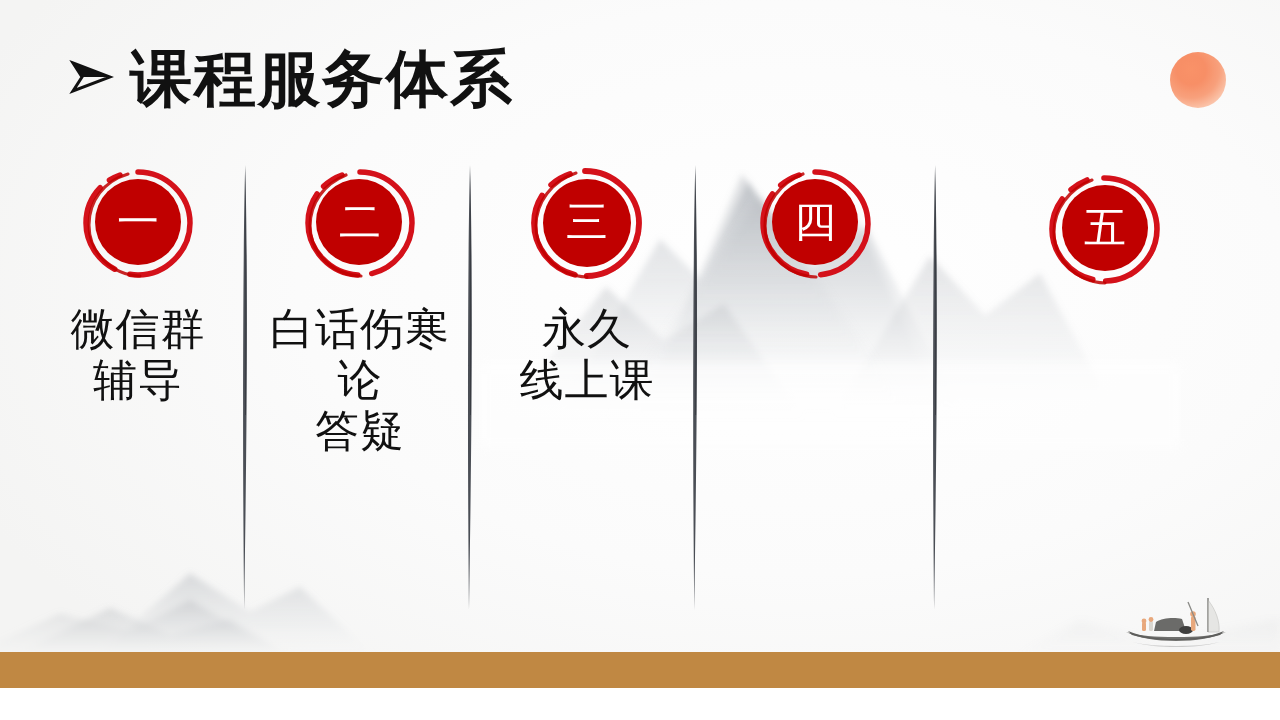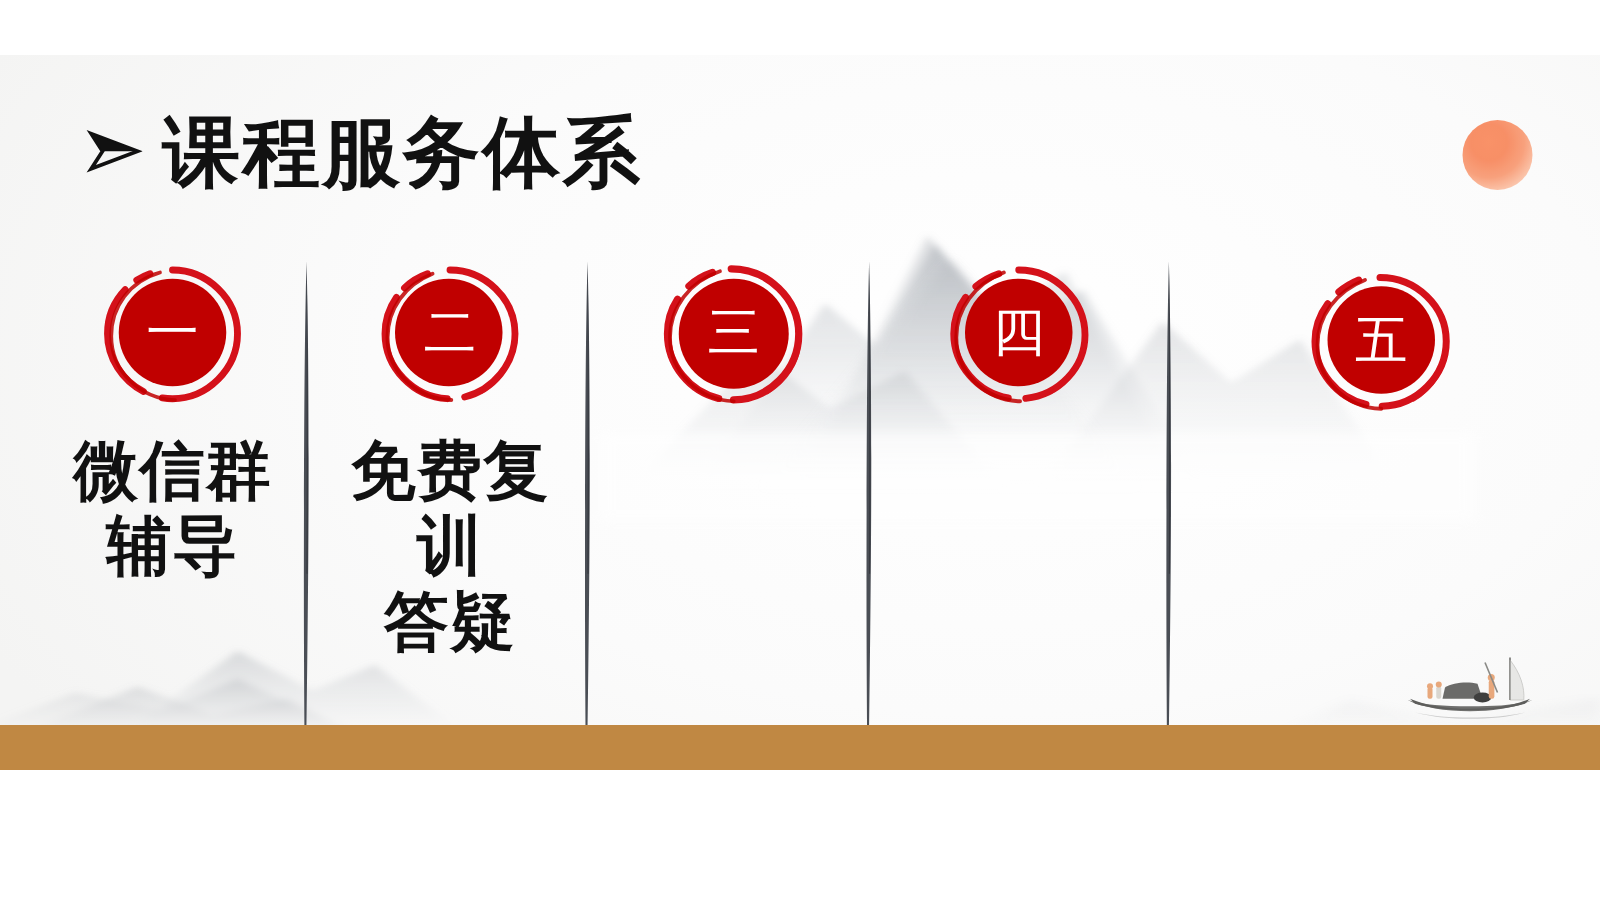--- a/index.html
+++ b/index.html
@@ -7,26 +7,25 @@
     padding: 0;
     background: #ffffff;
   }
   body {
     font-family: "Liberation Sans", "DejaVu Sans", sans-serif;
   }
 
   #slide {
     position: relative;
     width: 1280px;
-    height: 572px;
+    height: 688px;
     overflow: hidden;
     background:
       radial-gradient(ellipse 900px 520px at 62% 42%, #ffffff 0%, #fbfbfb 55%, #f4f4f3 100%),
       linear-gradient(160deg, #f7f7f6 0%, #fcfcfb 40%, #f3f3f2 100%);
-    margin-top: 44px;
   }
 
   
   .bg-art {
     position: absolute;
     inset: 0;
     pointer-events: none;
   }
   .bg-art svg { display: block; width: 100%; height: 100%; }
 
@@ -104,22 +103,22 @@
     font-weight: 500;
     line-height: 1;
     letter-spacing: 0;
     padding-bottom: 2px;
     box-sizing: border-box;
   }
 
   .col-label {
     margin-top: 22px;
     color: #111111;
-    font-size: 52px;
-    font-weight: 700;
+    font-size: 44px;
+    font-weight: 400;
     line-height: 1.16;
     letter-spacing: 1px;
     white-space: pre-line;
   }
 
   
   .divider {
     position: absolute;
     top: 0;
     width: 14px;
@@ -258,34 +257,36 @@
     <div class="col" style="left:265px; width:190px;">
       <div class="stamp">
         <svg viewBox="0 0 116 116" xmlns="http://www.w3.org/2000/svg">
           <circle cx="57" cy="57" r="43" fill="#C00000"></circle>
           <path d="M58 7 C86 7 110 30 110 58 C110 86 86 110 58 110 C30 110 6 86 6 58 C6 36 20 17 40 10" fill="none" stroke="#D4111A" stroke-width="5.5" stroke-linecap="round" stroke-dasharray="150 14 110 10 50"></path>
           <path d="M44 10 C22 19 8 38 8 61 C8 88 31 110 59 111" fill="none" stroke="#C00000" stroke-width="3.2" stroke-linecap="round" opacity="0.85"></path>
           <path d="M94 22 C105 33 111 47 110 62 C109 81 98 96 83 105" fill="none" stroke="#D4111A" stroke-width="2.4" stroke-linecap="round" opacity="0.8"></path>
         </svg>
         <span class="numeral">二</span>
       </div>
-      <div class="col-label">免费复训
+      <div class="col-label">白话伤寒论
 答疑</div>
     </div>
 
     <div class="col" style="left:492px; width:190px;">
       <div class="stamp">
         <svg viewBox="0 0 116 116" xmlns="http://www.w3.org/2000/svg">
           <circle cx="58" cy="58" r="44" fill="#C00000"></circle>
           <path d="M56 6 C85 6 110 30 110 58 C110 87 86 111 57 111 C29 111 5 87 5 58 C5 35 20 16 41 9" fill="none" stroke="#D4111A" stroke-width="5.8" stroke-linecap="round" stroke-dasharray="165 12 100 14 45"></path>
           <path d="M47 8 C23 16 7 37 7 61 C7 89 30 111 58 112" fill="none" stroke="#C00000" stroke-width="3" stroke-linecap="round" opacity="0.85"></path>
           <path d="M97 25 C107 36 112 49 111 63 C110 81 100 96 85 105" fill="none" stroke="#D4111A" stroke-width="2.6" stroke-linecap="round" opacity="0.8"></path>
         </svg>
         <span class="numeral">三</span>
       </div>
+      <div class="col-label">永久
+线上课</div>
     </div>
 
     <div class="col" style="left:715px; width:200px;">
       <div class="stamp">
         <svg viewBox="0 0 116 116" xmlns="http://www.w3.org/2000/svg">
           <circle cx="58" cy="57" r="43" fill="#C00000"></circle>
           <path d="M58 7 C87 7 111 31 111 59 C111 87 87 110 58 110 C30 110 6 86 6 58 C6 35 21 17 42 10" fill="none" stroke="#D4111A" stroke-width="5.5" stroke-linecap="round" stroke-dasharray="158 14 104 12 48"></path>
           <path d="M46 9 C23 18 8 38 8 61 C8 89 31 111 59 112" fill="none" stroke="#C00000" stroke-width="3.2" stroke-linecap="round" opacity="0.85"></path>
           <path d="M95 23 C106 34 112 48 111 63 C110 81 99 96 84 105" fill="none" stroke="#D4111A" stroke-width="2.5" stroke-linecap="round" opacity="0.8"></path>
         </svg>

